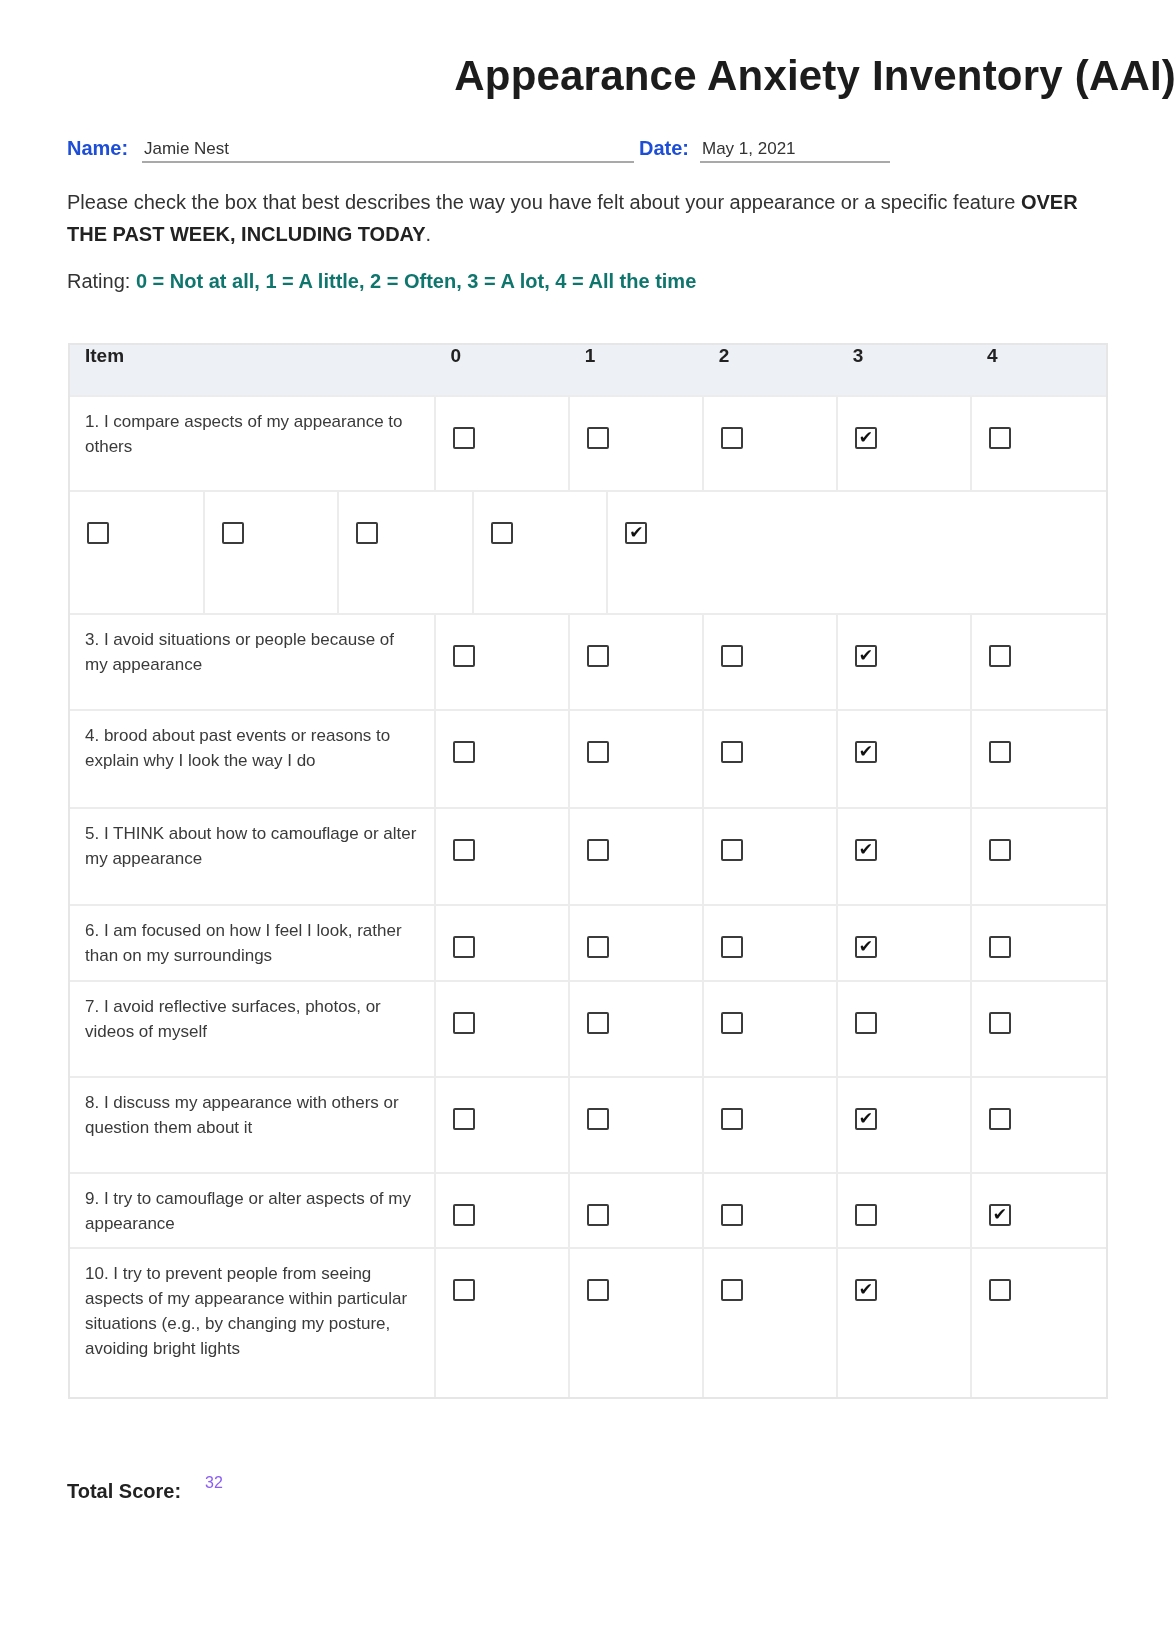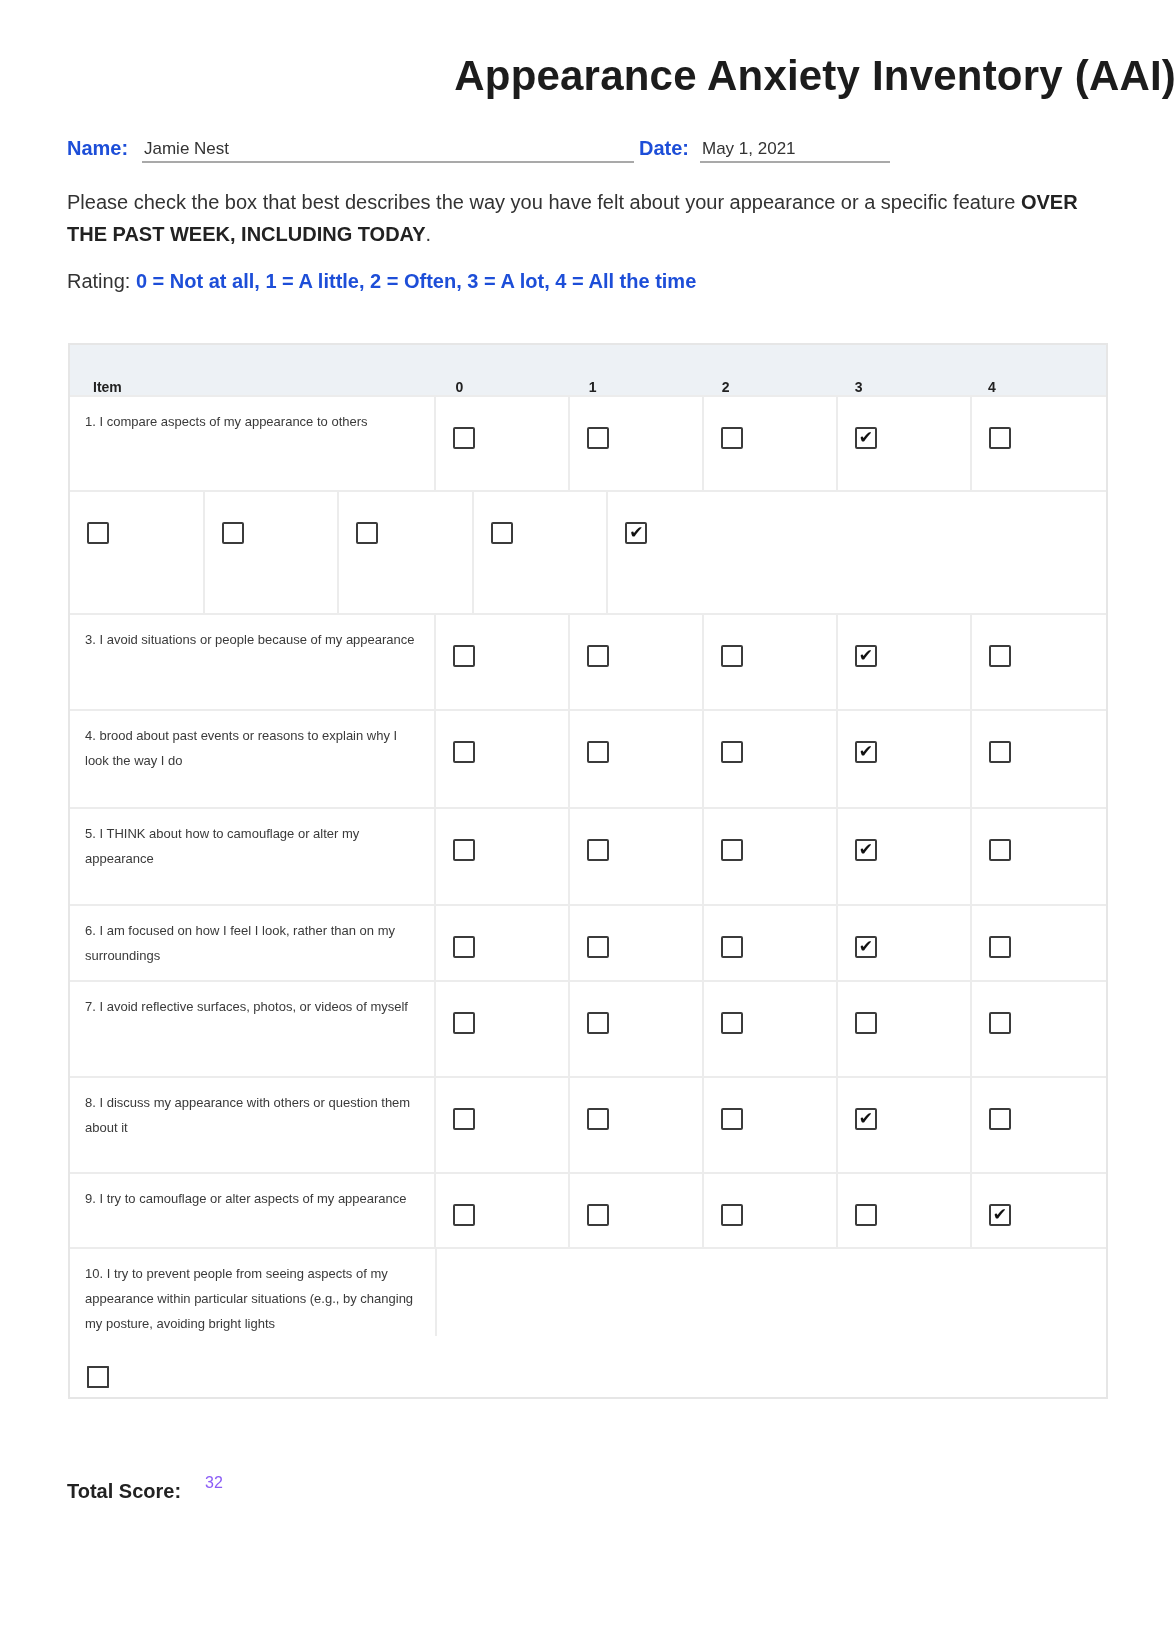--- a/index.html
+++ b/index.html
@@ -16,37 +16,37 @@
   .field-value {
     position: absolute; top: 2px; font-size: 17px; color: #333; white-space: nowrap;
     border-bottom: 2px solid #a9a9a9; height: 22px; padding-left: 2px; line-height: 20px;
   }
   .instructions {
     position: absolute; left: 67px; top: 186px; width: 1040px;
     font-size: 20px; line-height: 32px; color: #333;
   }
   .instructions b { color: #222; }
   .rating { position: absolute; left: 67px; top: 270px; font-size: 20px; color: #333; white-space: nowrap; }
-  .rating b { color: #1d4ed8; }
+  .rating b { color: #0f766e; }
 
   .table {
     position: absolute; left: 68px; top: 343px; width: 1040px;
     border: 2px solid #e6e6e6; box-sizing: border-box;
   }
   .thead {
     display: flex; height: 50px; background: #edf1f5; border-bottom: 2px solid #ececec;
-    align-items: flex-end; font-weight: bold; font-size: 14px; color: #222; padding-left: 8px;
+    align-items: flex-start; font-weight: bold; font-size: 19px; color: #222;
   }
   .th-item { width: 367px; padding-left: 15px; box-sizing: border-box; }
   .th-col { width: 134.6px; padding-left: 15px; box-sizing: border-box; }
   .trow { display: flex; border-bottom: 2px solid #ececec; box-sizing: border-box; }
-  .trow:last-child { border-bottom: none; flex-direction: column; }
+  .trow:last-child { border-bottom: none; }
   .td-item {
     width: 367px; box-sizing: border-box; padding: 12px 15px 0 15px;
-    font-size: 13px; line-height: 25px; color: #3a3a3a;
+    font-size: 17px; line-height: 25px; color: #3a3a3a;
     border-right: 2px solid #ececec;
   }
   .td-col {
     width: 134.6px; box-sizing: border-box; border-right: 2px solid #ececec;
     position: relative;
   }
   .td-col:last-child { border-right: none; }
   .cb {
     position: absolute; left: 17px; top: 30px; width: 22px; height: 22px;
     border: 2.5px solid #3b3b3b; border-radius: 2px; box-sizing: border-box;

